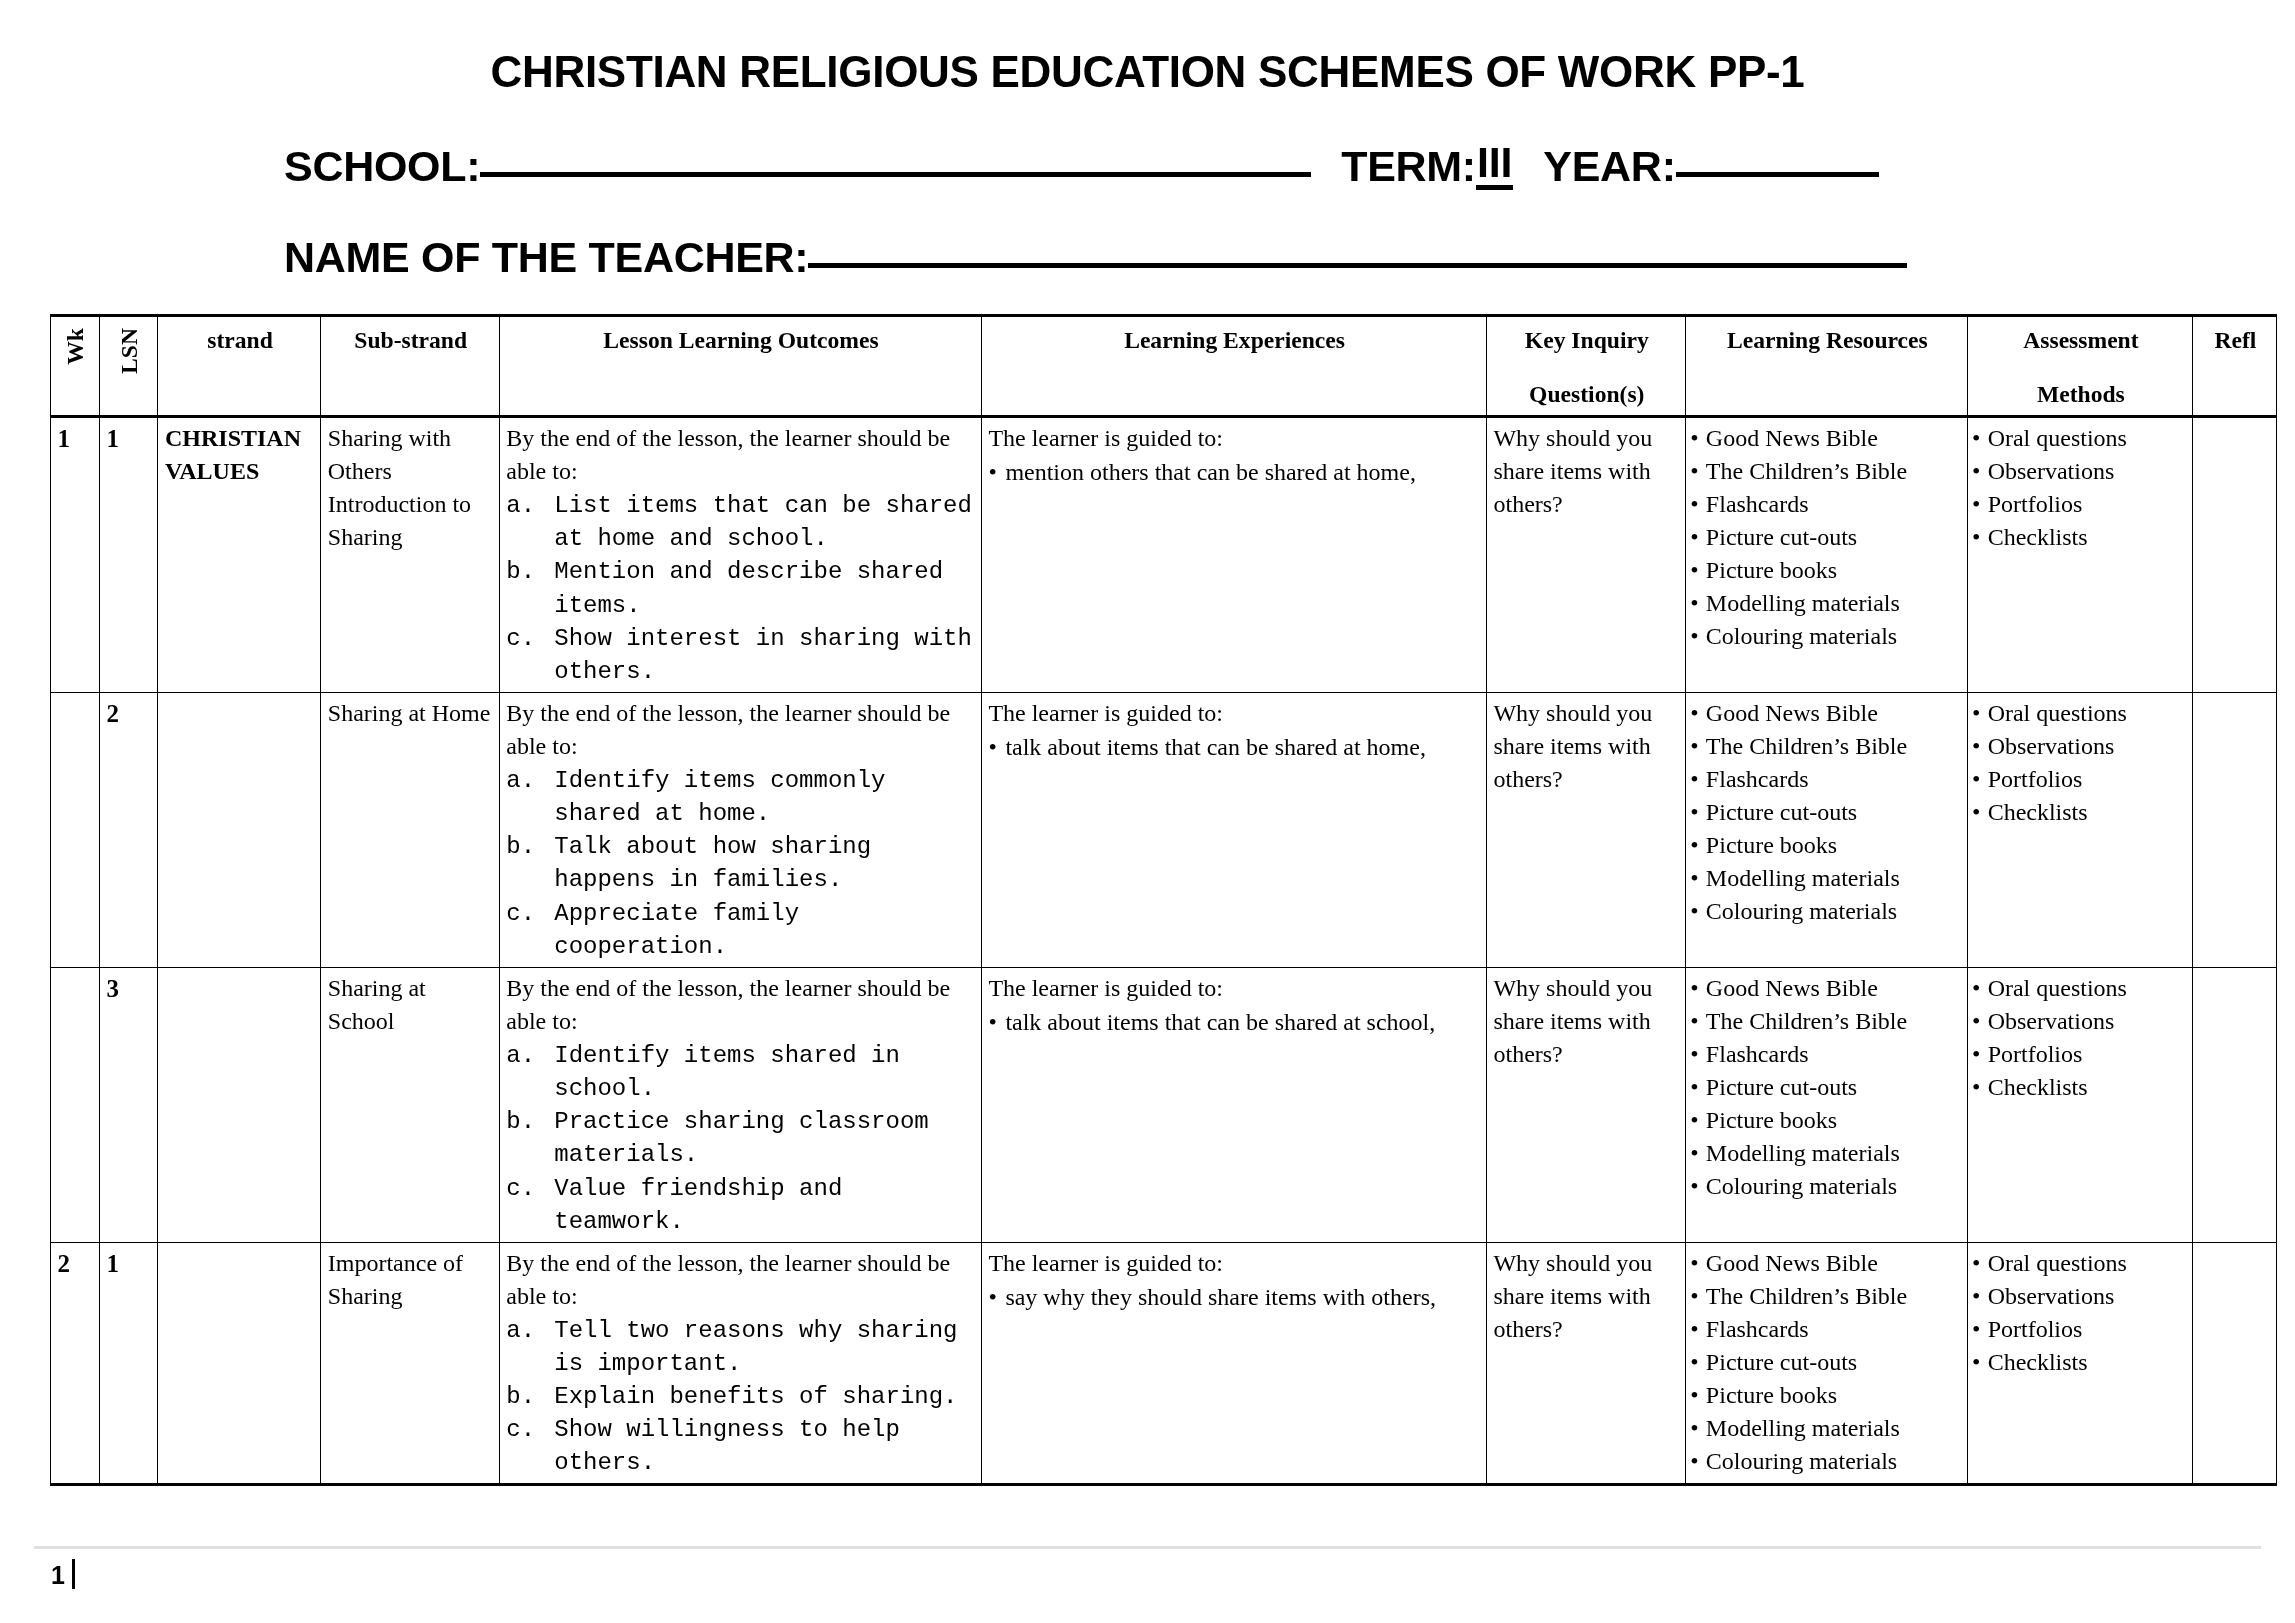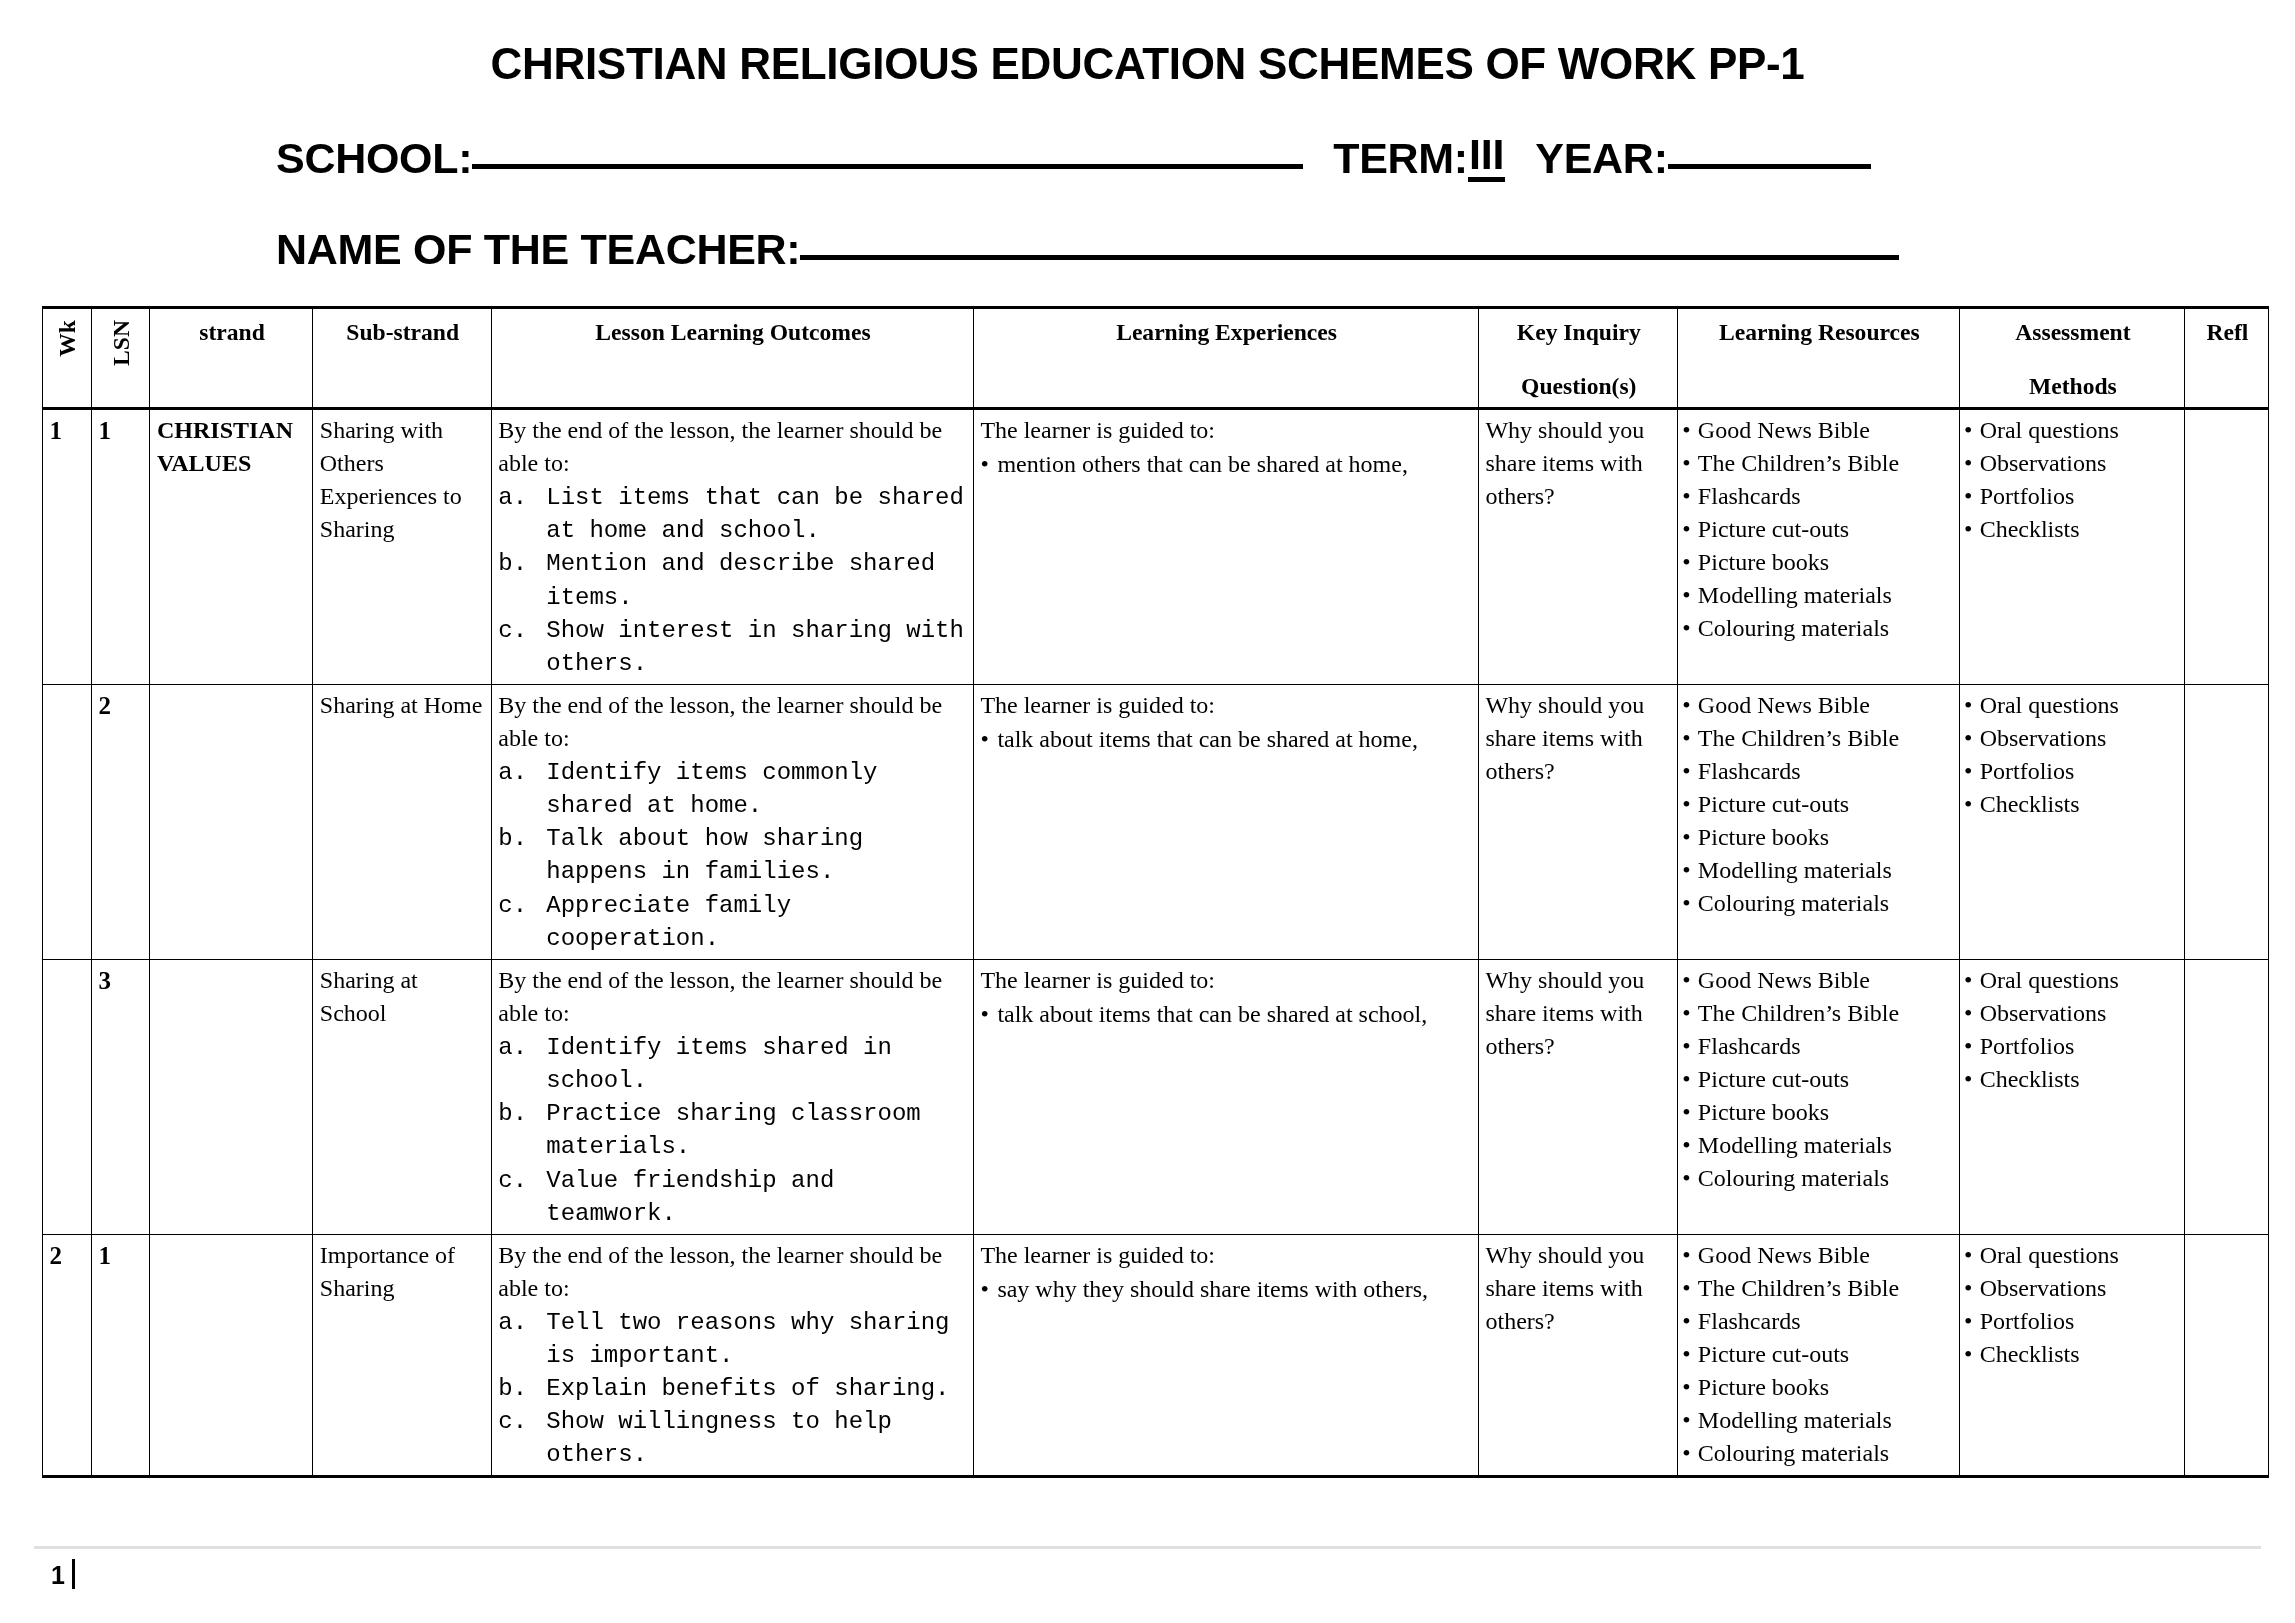--- a/index.html
+++ b/index.html
@@ -14,21 +14,21 @@
     color: #000000;
     position: relative;
     overflow: hidden;
   }
 
   .page {
     width: 2295px;
     height: 1139px;
     position: relative;
     box-sizing: border-box;
-    padding: 8px;
+    padding: 16px;
   }
 
   
   .doc-title {
     font-family: "Liberation Sans", "DejaVu Sans", sans-serif;
     font-weight: bold;
     font-size: 44px;
     letter-spacing: -0.3px;
     text-align: center;
     margin: 0;
@@ -253,21 +253,21 @@
           <span class="hdr-sub" style="margin-top:22px;">Methods</span>
         </th>
         <th>Refl</th>
       </tr>
     </thead>
     <tbody>
         <tr>
           <td class="cell-num">1</td>
           <td class="cell-num">1</td>
           <td class="cell-strand">CHRISTIAN VALUES</td>
-          <td>Sharing with Others Experiences to Sharing</td>
+          <td>Sharing with Others Introduction to Sharing</td>
           <td>
             <p class="intro-line">By the end of the lesson, the learner should be able to:</p>
             <ol class="outcomes">
               <li>List items that can be shared at home and school.</li>
               <li>Mention and describe shared items.</li>
               <li>Show interest in sharing with others.</li>
             </ol>
           </td>
           <td>
             <p class="intro-line">The learner is guided to:</p>

